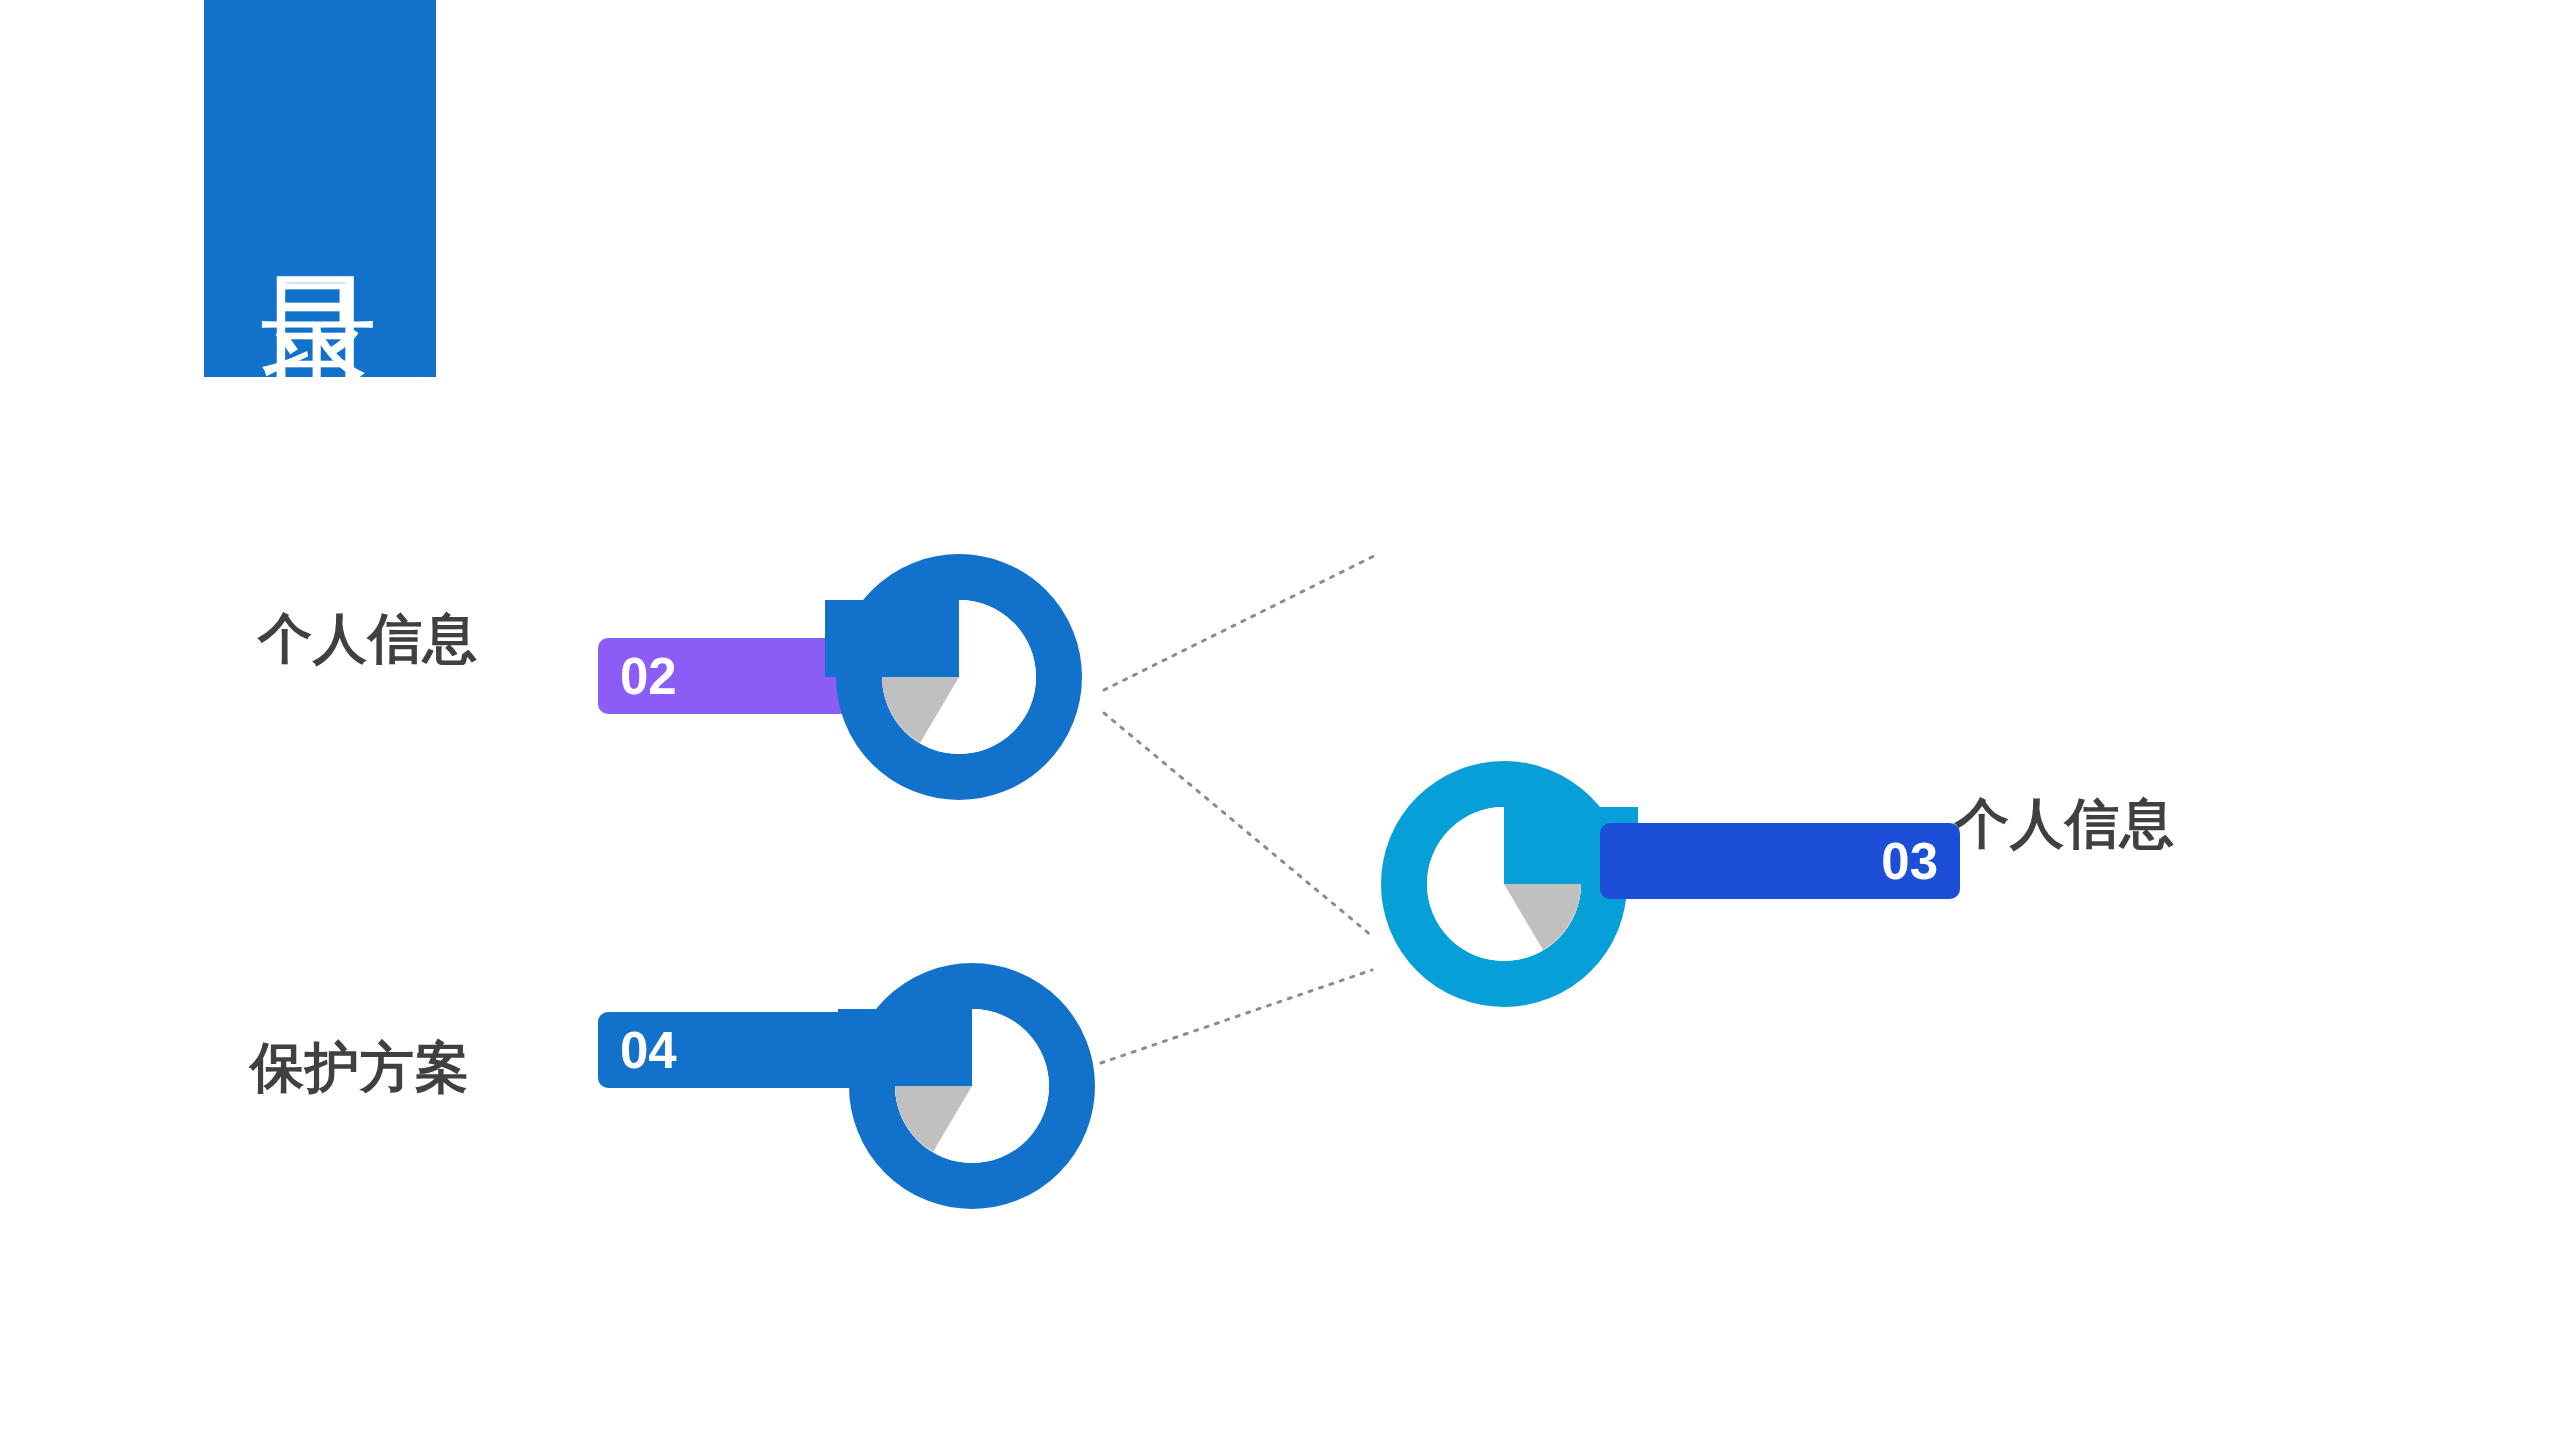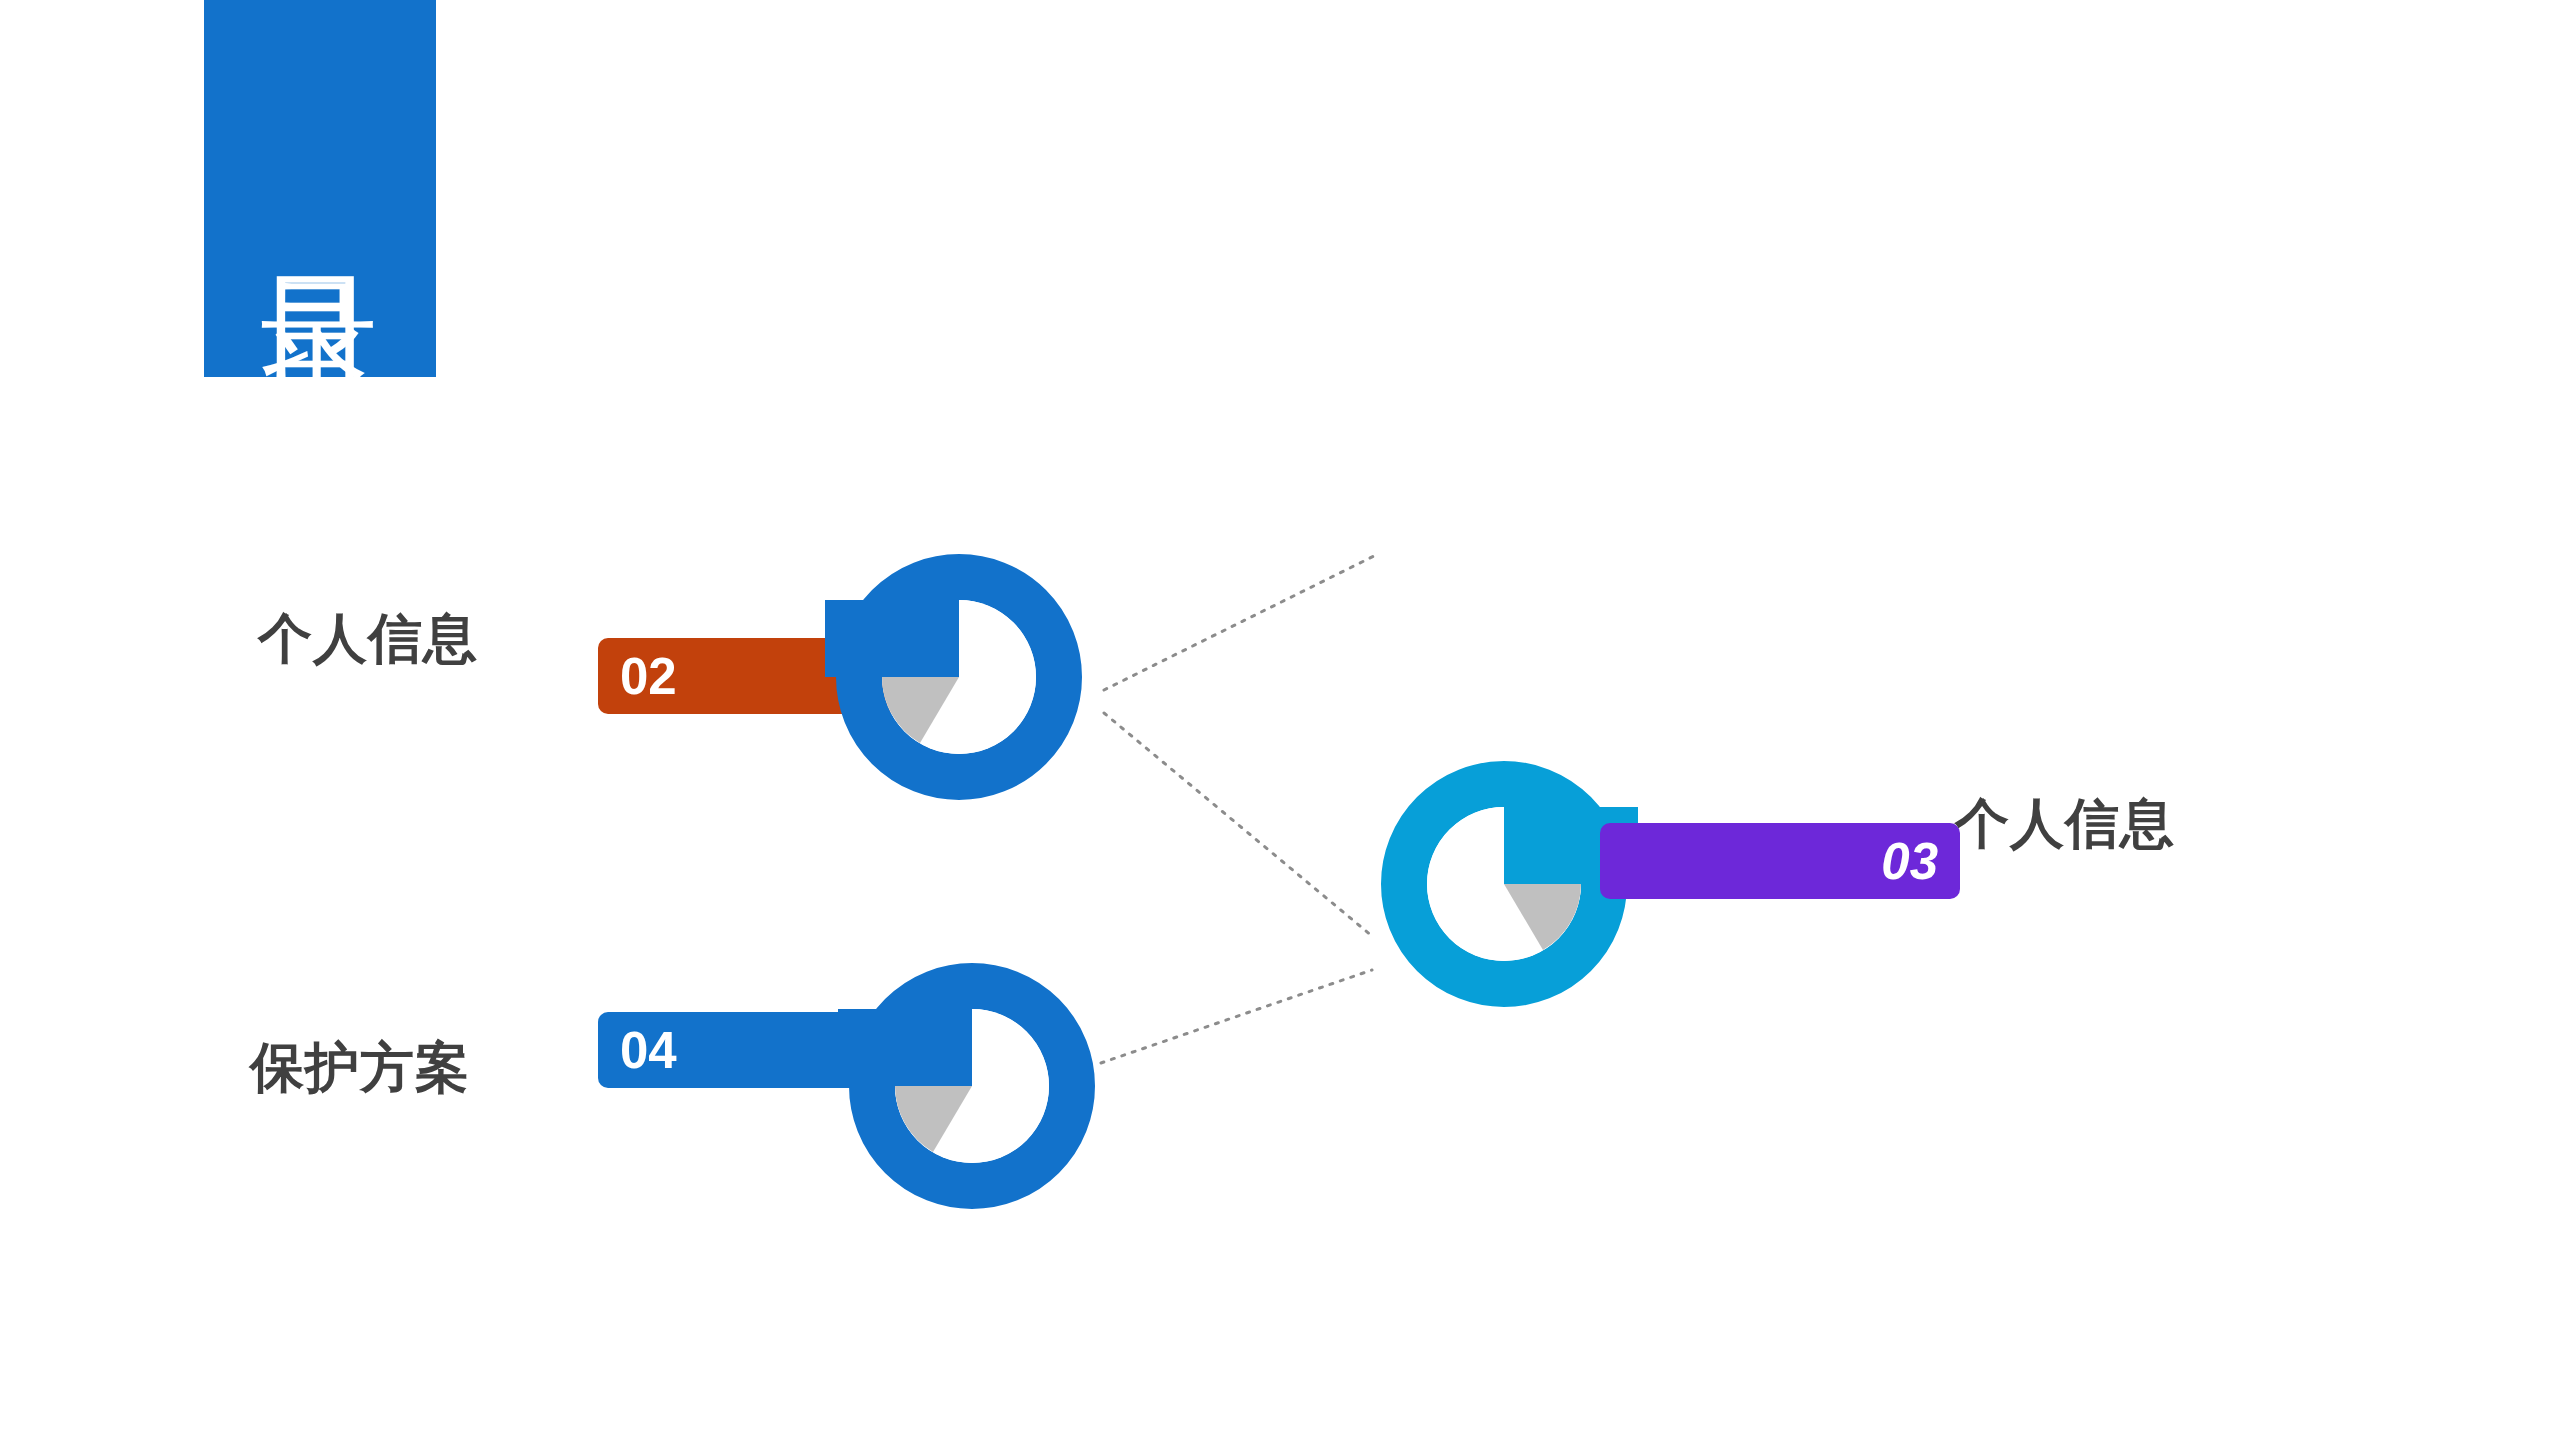--- a/index.html
+++ b/index.html
@@ -119,21 +119,21 @@
     <line x1="1104" y1="713" x2="1372" y2="936" stroke="#8C8C8C" stroke-width="3" stroke-dasharray="3 8" stroke-linecap="round"></line>
     <line x1="1101" y1="1063" x2="1372" y2="970" stroke="#8C8C8C" stroke-width="3" stroke-dasharray="3 8" stroke-linecap="round"></line>
   </svg>
 
   <div class="item">
 
     <div class="label align-left" style="left:258px; top:603px; width:300px;">
       <span class="ln">个人信息</span>
     </div>
 
-    <div class="badge-bar left-side" style="left:598px; top:638px; width:360px; background:#c2410c;">
+    <div class="badge-bar left-side" style="left:598px; top:638px; width:360px; background:#8b5cf6;">
       <span class="badge-num">02</span>
     </div>
 
     <div class="ring-wrap" style="left:835px; top:553px;">
       <svg viewBox="0 0 248 248">
 
         <circle cx="124" cy="124" r="100" fill="none" stroke="#1272CB" stroke-width="46"></circle>
 
         <circle cx="124" cy="124" r="77" fill="#FFFFFF"></circle>
 
@@ -150,21 +150,21 @@
       <svg viewBox="0 0 248 248">
         <circle cx="124" cy="124" r="100" fill="none" stroke="#079FD8" stroke-width="46"></circle>
         <circle cx="124" cy="124" r="77" fill="#FFFFFF"></circle>
 
         <path d="M 124 124 L 201 124 A 77 77 0 0 1 163 190 Z" fill="#C0C0C0"></path>
 
         <path d="M 124 47 L 258 47 L 258 124 L 124 124 Z" fill="#079FD8"></path>
       </svg>
     </div>
 
-    <div class="badge-bar right-side" style="left:1600px; top:823px; width:360px; background:#6d28d9;font-style:italic;">
+    <div class="badge-bar right-side" style="left:1600px; top:823px; width:360px; background:#1d4ed8;">
       <span class="badge-num">03</span>
     </div>
 
     <div class="label align-left" style="left:1955px; top:788px; width:340px;">
       <span class="ln">个人信息</span>
     </div>
   </div>
 
   <div class="item">
 

